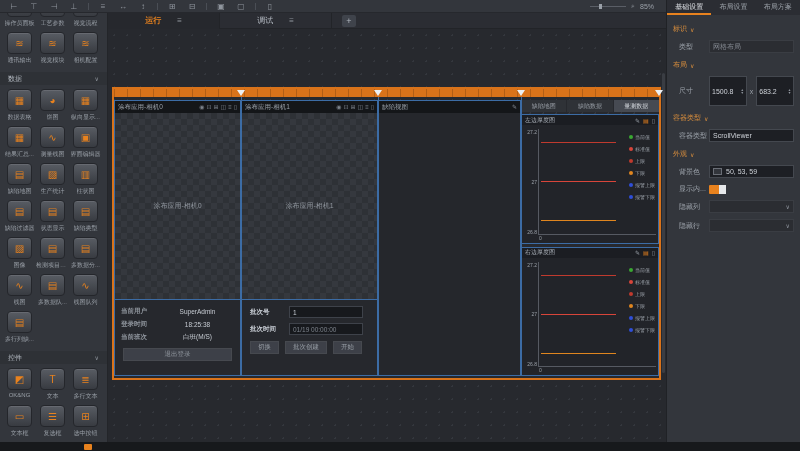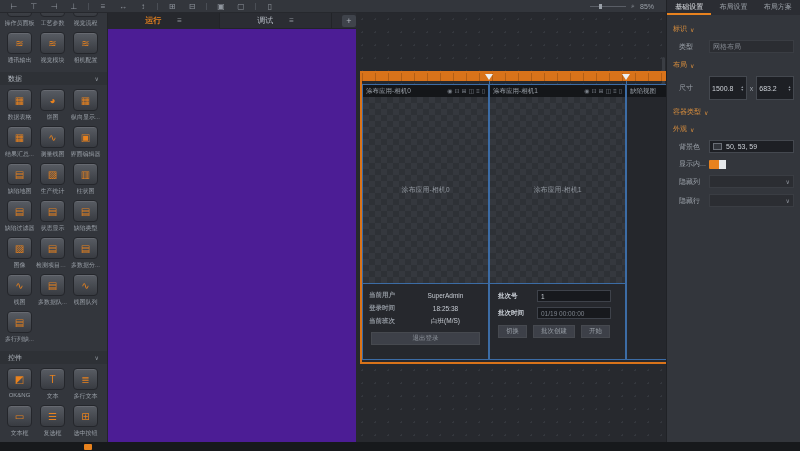--- a/index.html
+++ b/index.html
@@ -29,21 +29,21 @@
     font-size:7px;color:#b4bac2;background:#2e3136;margin-top:3px}
   .chev{font-size:6px;color:#8f959d}
   .items{display:flex;flex-wrap:wrap;padding:2px 3px}
   .item{width:33px;display:flex;flex-direction:column;align-items:center;margin:2px 0;cursor:default}
   .tile{width:25px;height:22px;border-radius:4px;background:linear-gradient(#585c63,#383b41);
     border:1px solid #24262b;display:flex;align-items:center;justify-content:center;
     font-size:10px;color:#e8821e;box-shadow:inset 0 1px 0 rgba(255,255,255,.09)}
   .item-label{font-size:6px;color:#9aa0a8;max-width:33px;white-space:nowrap;overflow:hidden;text-overflow:ellipsis;margin-top:2px}
 
   
-  .canvas-col{flex:1;display:flex;flex-direction:row;min-width:0;background:#4c1d95}
+  .canvas-col{flex:1;display:flex;flex-direction:column;min-width:0;background:#5eead4}
   .pagetabs{height:16px;display:flex;align-items:center;background:#2b2d33;border-bottom:1px solid #222428;flex:none}
   .ptab{width:112px;height:16px;display:flex;align-items:center;justify-content:center;gap:16px;font-size:8px;color:#b4bac2;border-right:1px solid #222428}
   .ptab.active{background:#26282d;color:#e8821e;font-weight:bold}
   .menu-ic{color:#8f959d;font-size:8px;font-weight:normal}
   .addtab{width:14px;height:12px;background:#3f434b;color:#b4bac2;font-size:9px;display:flex;align-items:center;justify-content:center;margin-left:10px;border-radius:2px}
   .viewport{flex:1;position:relative;overflow:hidden;background-color:#27292e;
     background-image:radial-gradient(#34373d 1px,transparent 1px);background-size:13px 13px}
   .v-scroll{position:absolute;right:1px;top:44px;width:3px;height:300px;background:#3a3d43;border-radius:2px}
 
   .frame{position:absolute;left:4px;top:58px;width:549px;height:293px;border:2px solid #d9731a}
@@ -102,21 +102,21 @@
   .rp-tab{flex:1;display:flex;align-items:center;justify-content:center;font-size:7px;color:#9aa0a8;border-bottom:2px solid transparent;white-space:nowrap}
   .rp-tab.active{color:#e3e6ea;border-bottom-color:#e8821e}
   .rp-body{flex:1;padding:2px 6px;overflow:hidden}
   .sec-header{color:#d78d3d;font-size:7px;margin:7px 0 2px;display:flex;align-items:center;gap:3px}
   .sec-header .chev{color:#d78d3d}
   .prop-row{display:flex;align-items:center;margin:6px 0;gap:0}
   .prop-label{width:36px;color:#9aa0a8;font-size:7px;padding-left:6px;flex:none;white-space:nowrap;overflow:hidden}
   .prop-input{flex:1;height:13px;background:#1d1f24;border:1px solid #44484f;color:#ced2d8;font-size:7px;padding:0 3px;min-width:0;font-family:inherit}
   .prop-input.readonly{background:#2b2d32;color:#82878f;border-color:#3a3d43}
   .size-wrap{flex:1;display:flex;align-items:center;gap:3px;min-width:0}
-  .size-box{display:flex;align-items:center;border:1px solid #44484f;background:#1d1f24;height:24px;flex:1;min-width:0}
+  .size-box{display:flex;align-items:center;border:1px solid #44484f;background:#1d1f24;height:30px;flex:1;min-width:0}
   .size-box input{flex:1;min-width:0;background:transparent;border:0;color:#ced2d8;font-size:7px;padding:0 2px;font-family:inherit}
   .spin{width:7px;display:flex;flex-direction:column;align-items:center;line-height:3px;font-size:4px;color:#8f959d}
   .x-sep{color:#9aa0a8;font-size:7px}
   .color-field{flex:1;height:13px;background:#1d1f24;border:1px solid #44484f;display:flex;align-items:center;gap:4px;padding:0 3px;min-width:0}
   .swatch{width:9px;height:7px;border:1px solid #6a6e76;flex:none}
   .color-text{font-size:7px;color:#ced2d8;white-space:nowrap}
   .toggle{width:17px;height:9px;background:#e8821e;position:relative;border-radius:1px}
   .knob{position:absolute;right:0;top:0;width:7px;height:9px;background:#e6e8ea}
   .select{flex:1;height:13px;background:#2b2d32;border:1px solid #3a3d43;display:flex;align-items:center;justify-content:flex-end;padding:0 3px;color:#8f959d;font-size:6px}
 
@@ -695,20 +695,24 @@
                   <span>▾</span>
                 </span>
             </div>
           </div>
         </div>
 
         <div class="sec-header" data-name="section-container">
           <span>容器类型</span>
           <span class="chev" data-name="chevron-down-icon">∨</span>
         </div>
+        <div class="prop-row">
+          <span class="prop-label" data-name="container-type-label">容器类型</span>
+          <input class="prop-input" data-name="container-type-field" value="ScrollViewer" style="">
+        </div>
 
         <div class="sec-header" data-name="section-appearance">
           <span>外观</span>
           <span class="chev" data-name="chevron-down-icon">∨</span>
         </div>
         <div class="prop-row">
           <span class="prop-label" data-name="background-color-label">背景色</span>
           <div class="color-field" data-name="background-color-field">
             <span class="swatch" data-name="color-swatch" id="bg-swatch" style="background: rgb(50, 53, 59);"></span>
             <span class="color-text">50, 53, 59</span>

